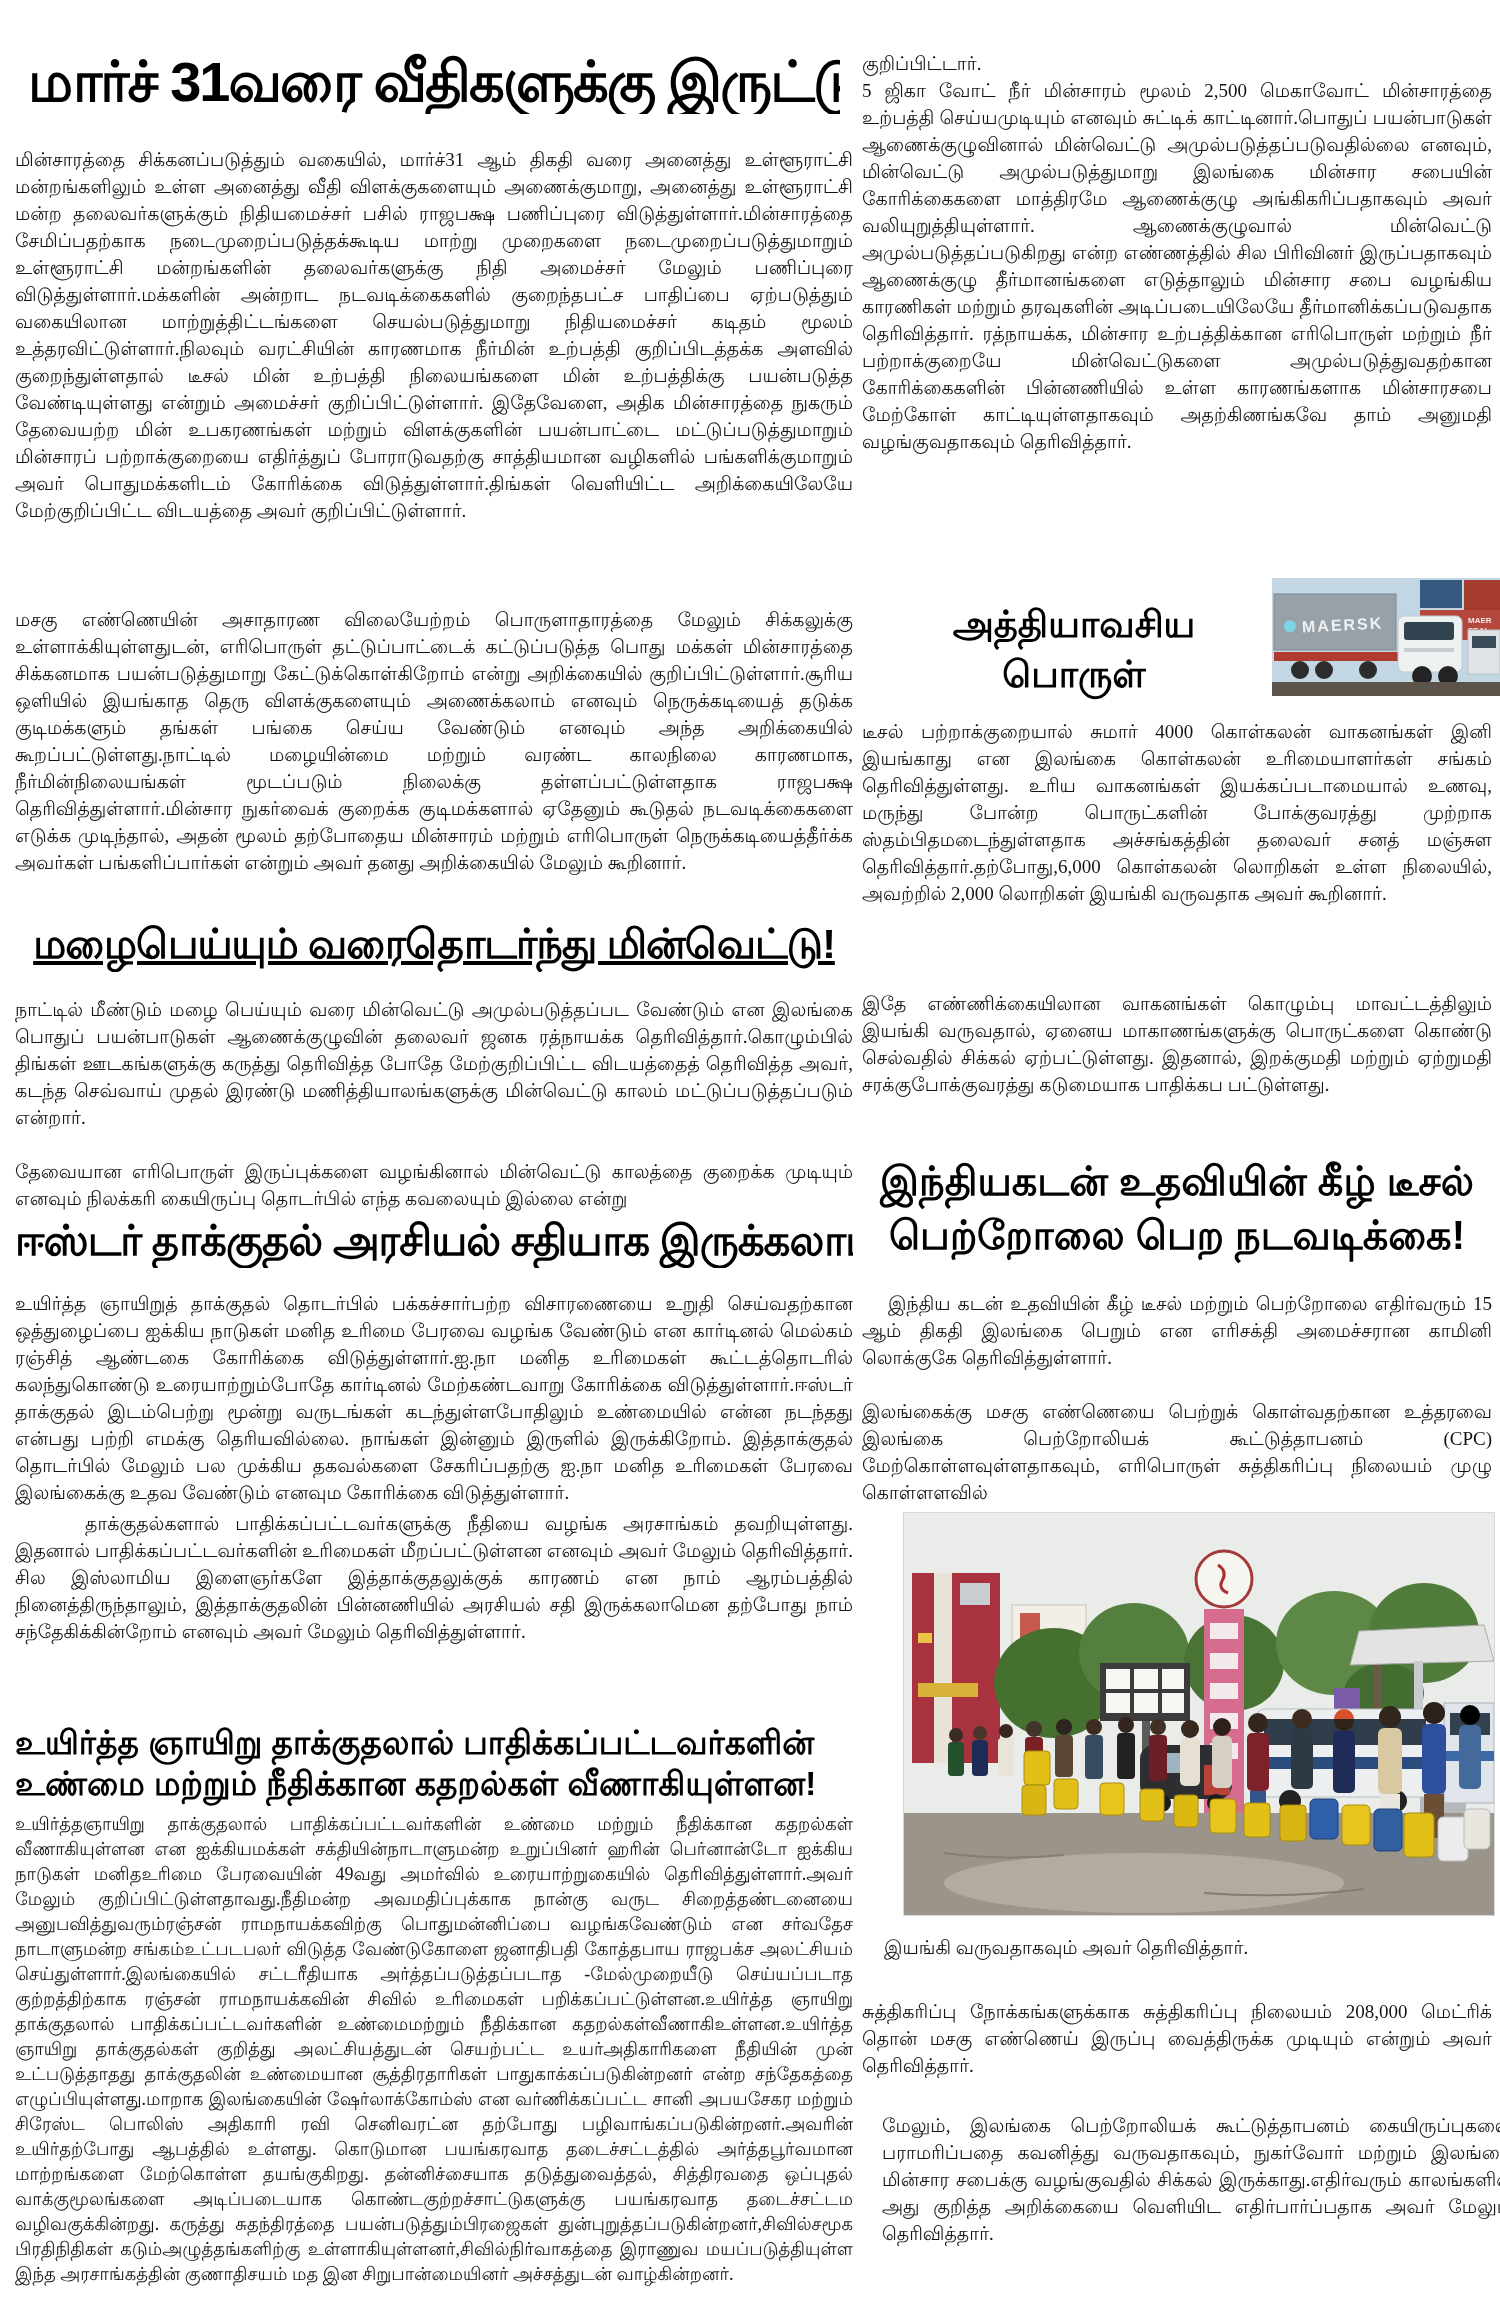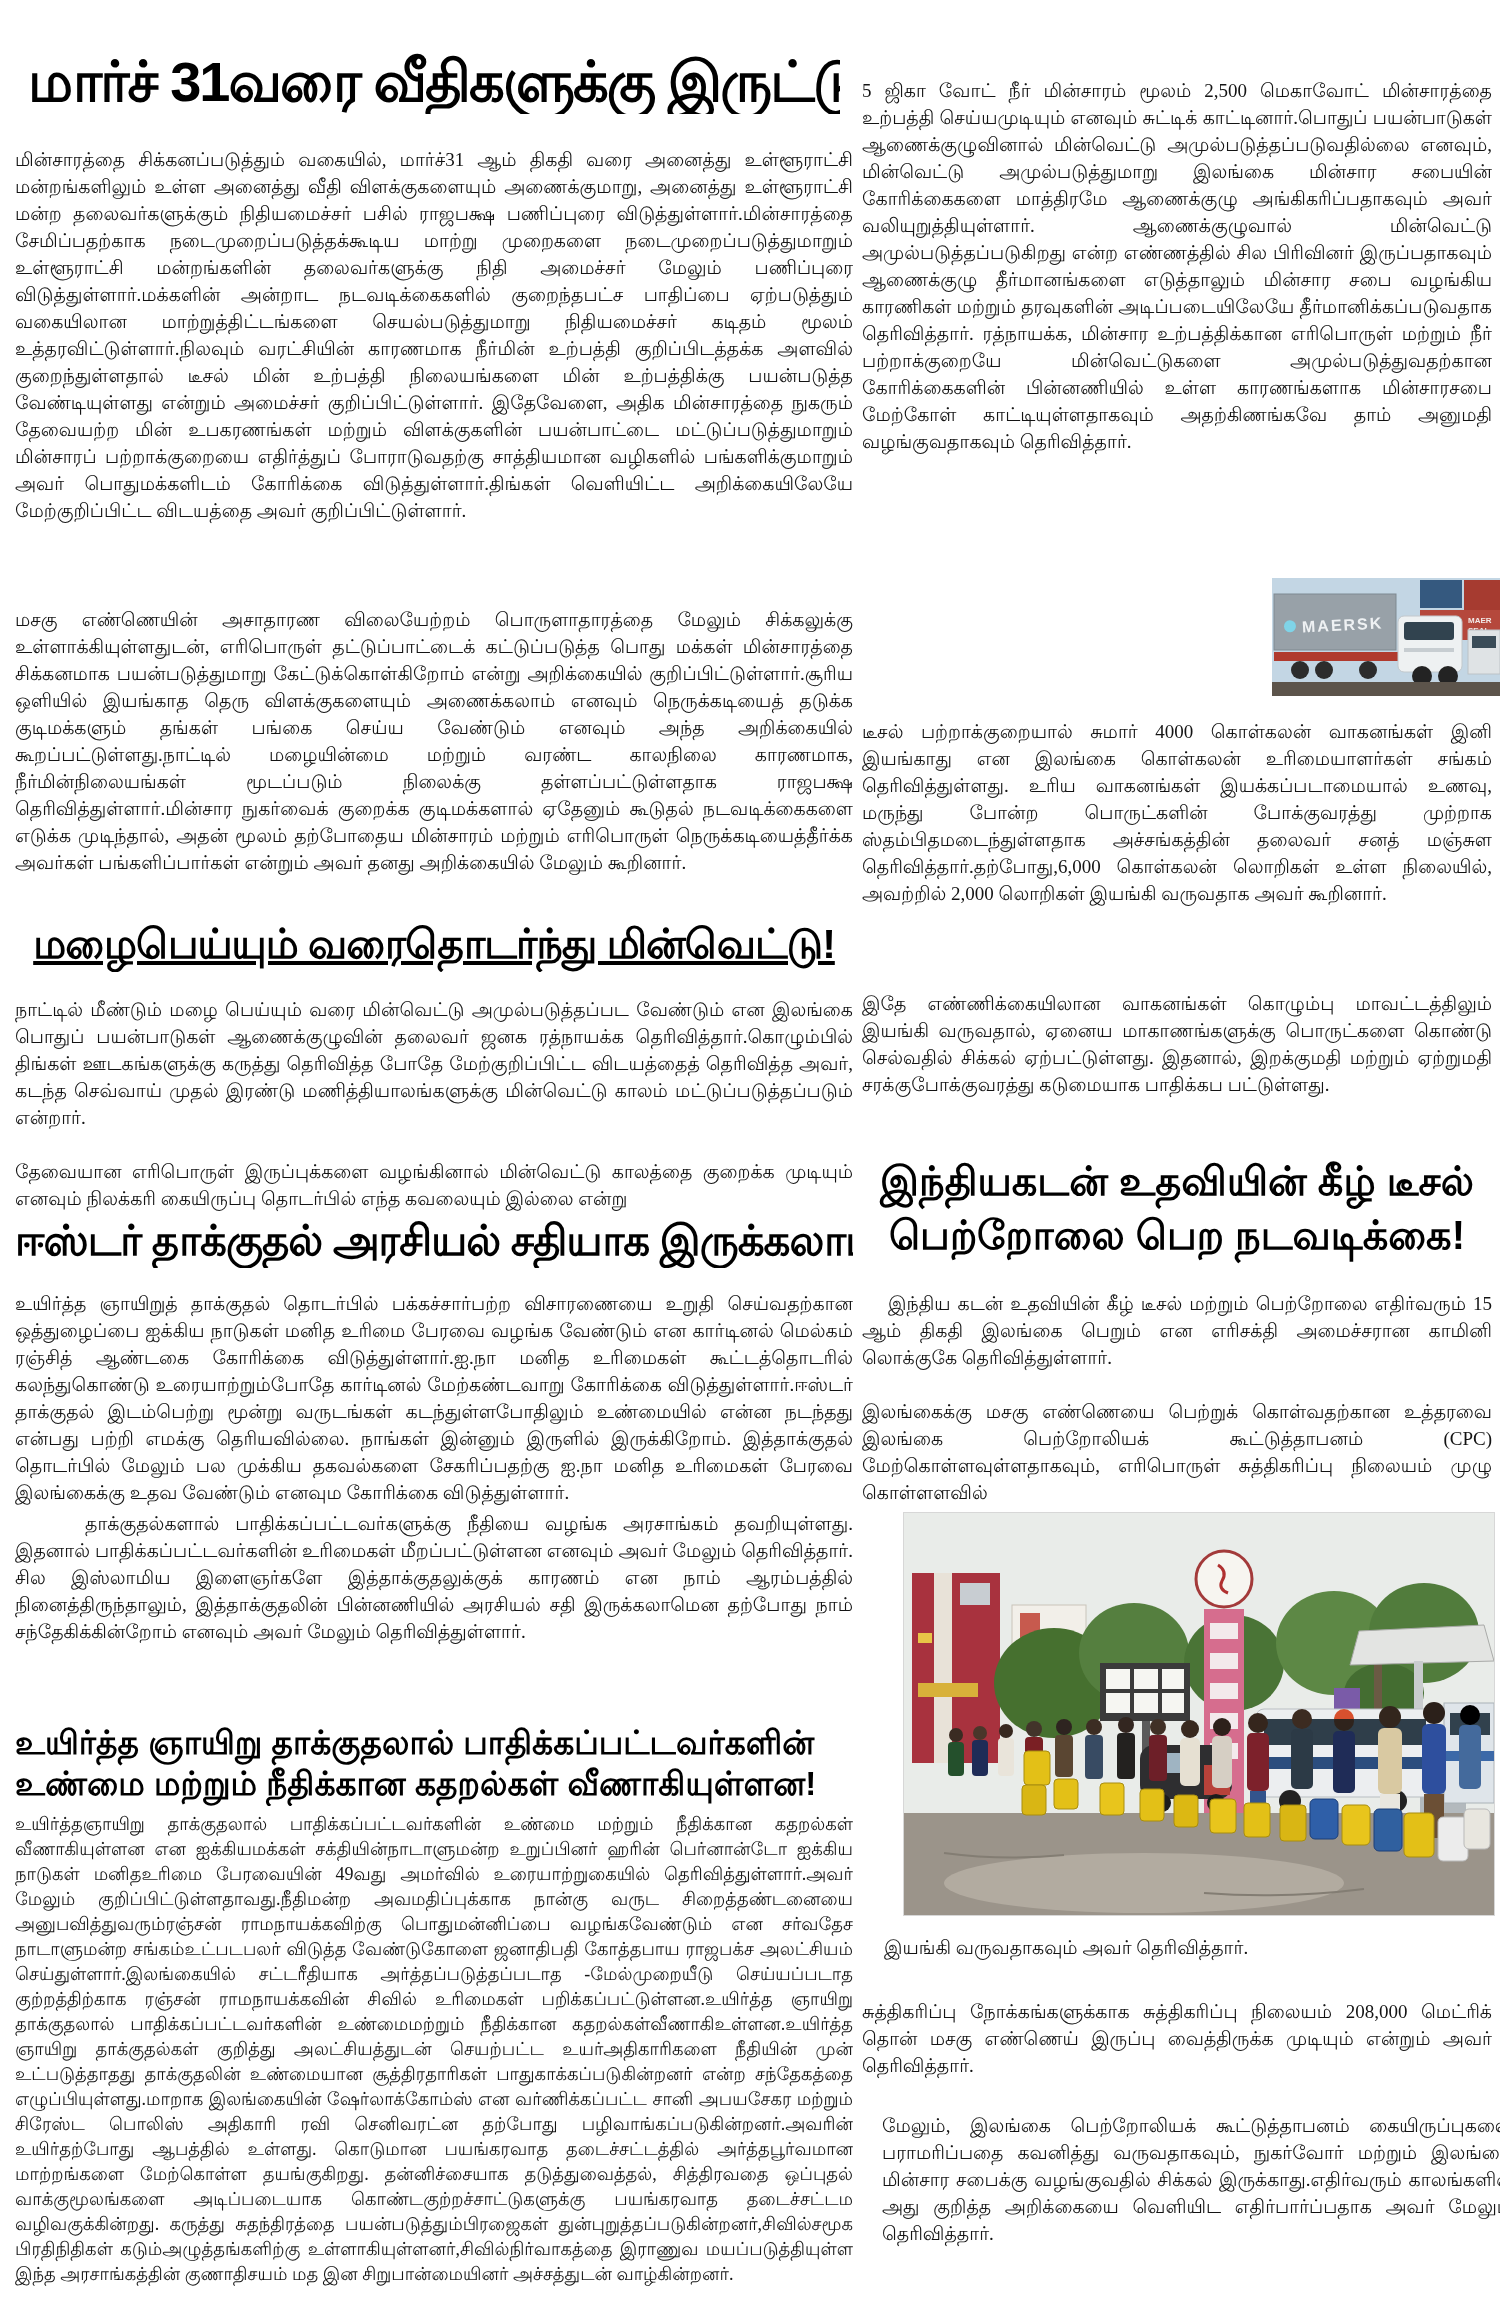--- a/index.html
+++ b/index.html
@@ -49,23 +49,28 @@
 
   <div class="para" style="top:1510px;left:15px;width:838px;height:164px;text-indent:70px;">தாக்குதல்களால் பாதிக்கப்பட்டவர்களுக்கு நீதியை வழங்க அரசாங்கம் தவறியுள்ளது. இதனால் பாதிக்கப்பட்டவர்களின் உரிமைகள் மீறப்பட்டுள்ளன எனவும் அவர் மேலும் தெரிவித்தார். சில இஸ்லாமிய இளைஞர்களே இத்தாக்குதலுக்குக் காரணம் என நாம் ஆரம்பத்தில் நினைத்திருந்தாலும், இத்தாக்குதலின் பின்னணியில் அரசியல் சதி இருக்கலாமென தற்போது நாம் சந்தேகிக்கின்றோம் எனவும் அவர் மேலும் தெரிவித்துள்ளார்.</div>
 
   <div class="head headwrap" style="top:1722px;left:15px;width:838px;height:84px;font-size:33px;line-height:41px;text-align:left;white-space:normal;">
     <div>உயிர்த்த ஞாயிறு தாக்குதலால் பாதிக்கப்பட்டவர்களின்</div>
     <div>உண்மை மற்றும் நீதிக்கான கதறல்கள் வீணாகியுள்ளன!</div>
   </div>
 
   <div class="para" style="top:1812px;left:15px;width:838px;height:506px;font-size:18px;line-height:25px;">உயிர்த்தஞாயிறு தாக்குதலால் பாதிக்கப்பட்டவர்களின் உண்மை மற்றும் நீதிக்கான கதறல்கள் வீணாகியுள்ளன என ஐக்கியமக்கள் சக்தியின்நாடாளுமன்ற உறுப்பினர் ஹரின் பெர்னான்டோ ஐக்கிய நாடுகள் மனிதஉரிமை பேரவையின் 49வது அமர்வில் உரையாற்றுகையில் தெரிவித்துள்ளார்.அவர் மேலும் குறிப்பிட்டுள்ளதாவது.நீதிமன்ற அவமதிப்புக்காக நான்கு வருட சிறைத்தண்டனையை அனுபவித்துவரும்ரஞ்சன் ராமநாயக்கவிற்கு பொதுமன்னிப்பை வழங்கவேண்டும் என சர்வதேச நாடாளுமன்ற சங்கம்உட்படபலர் விடுத்த வேண்டுகோளை ஜனாதிபதி கோத்தபாய ராஜபக்ச அலட்சியம் செய்துள்ளார்.இலங்கையில் சட்டரீதியாக அர்த்தப்படுத்தப்படாத -மேல்முறையீடு செய்யப்படாத குற்றத்திற்காக ரஞ்சன் ராமநாயக்கவின் சிவில் உரிமைகள் பறிக்கப்பட்டுள்ளன.உயிர்த்த ஞாயிறு தாக்குதலால் பாதிக்கப்பட்டவர்களின் உண்மைமற்றும் நீதிக்கான கதறல்கள்வீணாகிஉள்ளன.உயிர்த்த ஞாயிறு தாக்குதல்கள் குறித்து அலட்சியத்துடன் செயற்பட்ட உயர்அதிகாரிகளை நீதியின் முன் உட்படுத்தாதது தாக்குதலின் உண்மையான சூத்திரதாரிகள் பாதுகாக்கப்படுகின்றனர் என்ற சந்தேகத்தை எழுப்பியுள்ளது.மாறாக இலங்கையின் ஷேர்லாக்கோம்ஸ் என வர்ணிக்கப்பட்ட சானி அபயசேகர மற்றும் சிரேஸ்ட பொலிஸ் அதிகாரி ரவி செனிவரட்ன தற்போது பழிவாங்கப்படுகின்றனர்.அவரின் உயிர்தற்போது ஆபத்தில் உள்ளது. கொடுமான பயங்கரவாத தடைச்சட்டத்தில் அர்த்தபூர்வமான மாற்றங்களை மேற்கொள்ள தயங்குகிறது. தன்னிச்சையாக தடுத்துவைத்தல், சித்திரவதை ஒப்புதல் வாக்குமூலங்களை அடிப்படையாக கொண்டகுற்றச்சாட்டுகளுக்கு பயங்கரவாத தடைச்சட்டம வழிவகுக்கின்றது. கருத்து சுதந்திரத்தை பயன்படுத்தும்பிரஜைகள் துன்புறுத்தப்படுகின்றனர்,சிவில்சமூக பிரதிநிதிகள் கடும்அழுத்தங்களிற்கு உள்ளாகியுள்ளனர்,சிவில்நிர்வாகத்தை இராணுவ மயப்படுத்தியுள்ள இந்த அரசாங்கத்தின் குணாதிசயம் மத இன சிறுபான்மையினர் அச்சத்துடன் வாழ்கின்றனர்.</div>
 
+  <div class="para" style="top:50px;left:862px;width:630px;height:27px;">குறிப்பிட்டார்.</div>
 
   <div class="para" style="top:77px;left:862px;width:630px;height:510px;">5 ஜிகா வோட் நீர் மின்சாரம் மூலம் 2,500 மெகாவோட் மின்சாரத்தை உற்பத்தி செய்யமுடியும் எனவும் சுட்டிக் காட்டினார்.பொதுப் பயன்பாடுகள் ஆணைக்குழுவினால் மின்வெட்டு அமுல்படுத்தப்படுவதில்லை எனவும், மின்வெட்டு அமுல்படுத்துமாறு இலங்கை மின்சார சபையின் கோரிக்கைகளை மாத்திரமே ஆணைக்குழு அங்கிகரிப்பதாகவும் அவர் வலியுறுத்தியுள்ளார். ஆணைக்குழுவால் மின்வெட்டு அமுல்படுத்தப்படுகிறது என்ற எண்ணத்தில் சில பிரிவினர் இருப்பதாகவும் ஆணைக்குழு தீர்மானங்களை எடுத்தாலும் மின்சார சபை வழங்கிய காரணிகள் மற்றும் தரவுகளின் அடிப்படையிலேயே தீர்மானிக்கப்படுவதாக தெரிவித்தார். ரத்நாயக்க, மின்சார உற்பத்திக்கான எரிபொருள் மற்றும் நீர் பற்றாக்குறையே மின்வெட்டுகளை அமுல்படுத்துவதற்கான கோரிக்கைகளின் பின்னணியில் உள்ள காரணங்களாக மின்சாரசபை மேற்கோள் காட்டியுள்ளதாகவும் அதற்கிணங்கவே தாம் அனுமதி வழங்குவதாகவும் தெரிவித்தார்.</div>
 
+  <div class="head headwrap" style="top:600px;left:878px;width:392px;height:102px;font-size:37px;line-height:50px;text-align:center;white-space:normal;">
+    <div>அத்தியாவசிய பொருள்</div>
+    <div>போக்குவரத்து ஸ்தம்பிதம்</div>
+  </div>
 
   <div class="imgbox" style="top:578px;left:1272px;width:228px;height:118px;">
     <svg width="228" height="118" viewBox="0 0 228 118" xmlns="http://www.w3.org/2000/svg">
       <rect x="0" y="0" width="228" height="118" fill="#c3d6e4"></rect>
       <rect x="148" y="2" width="42" height="28" fill="#35597f"></rect>
       <rect x="192" y="2" width="36" height="34" fill="#a63b30"></rect>
       <rect x="148" y="32" width="80" height="30" fill="#b5483c"></rect>
       <text x="196" y="45" font-size="8" font-family="Liberation Sans, sans-serif" font-weight="bold" fill="#f2e9e7">MAER</text>
       <text x="196" y="55" font-size="8" font-family="Liberation Sans, sans-serif" font-weight="bold" fill="#f2e9e7">SEAL</text>
       <rect x="2" y="16" width="122" height="56" fill="#98a1a8" stroke="#7f8991"></rect>

